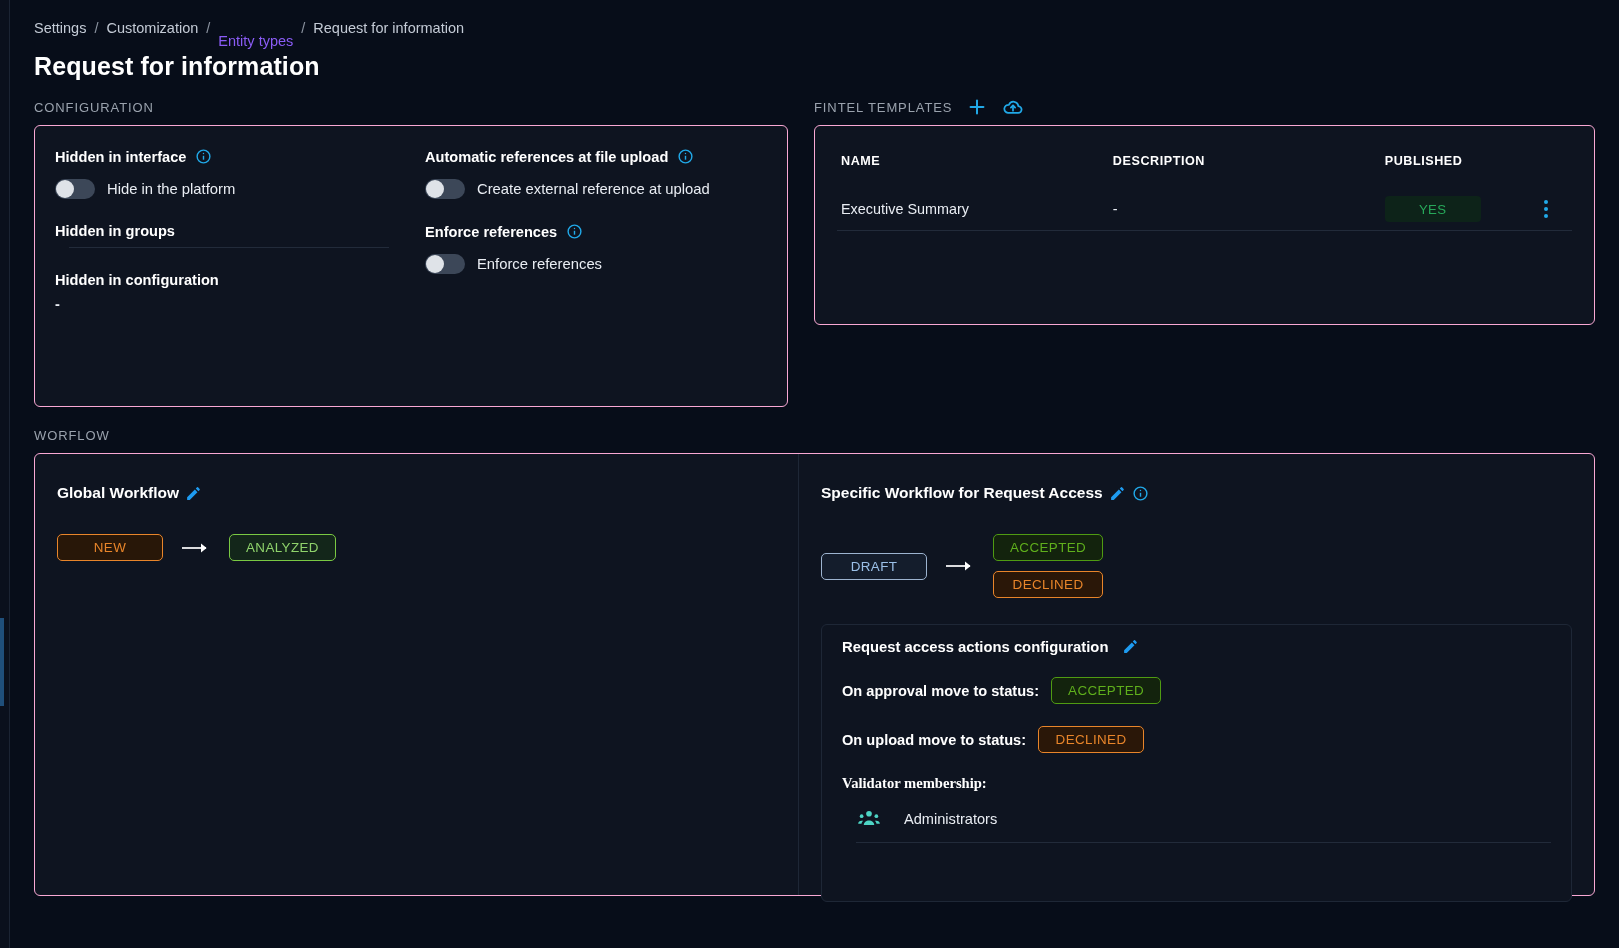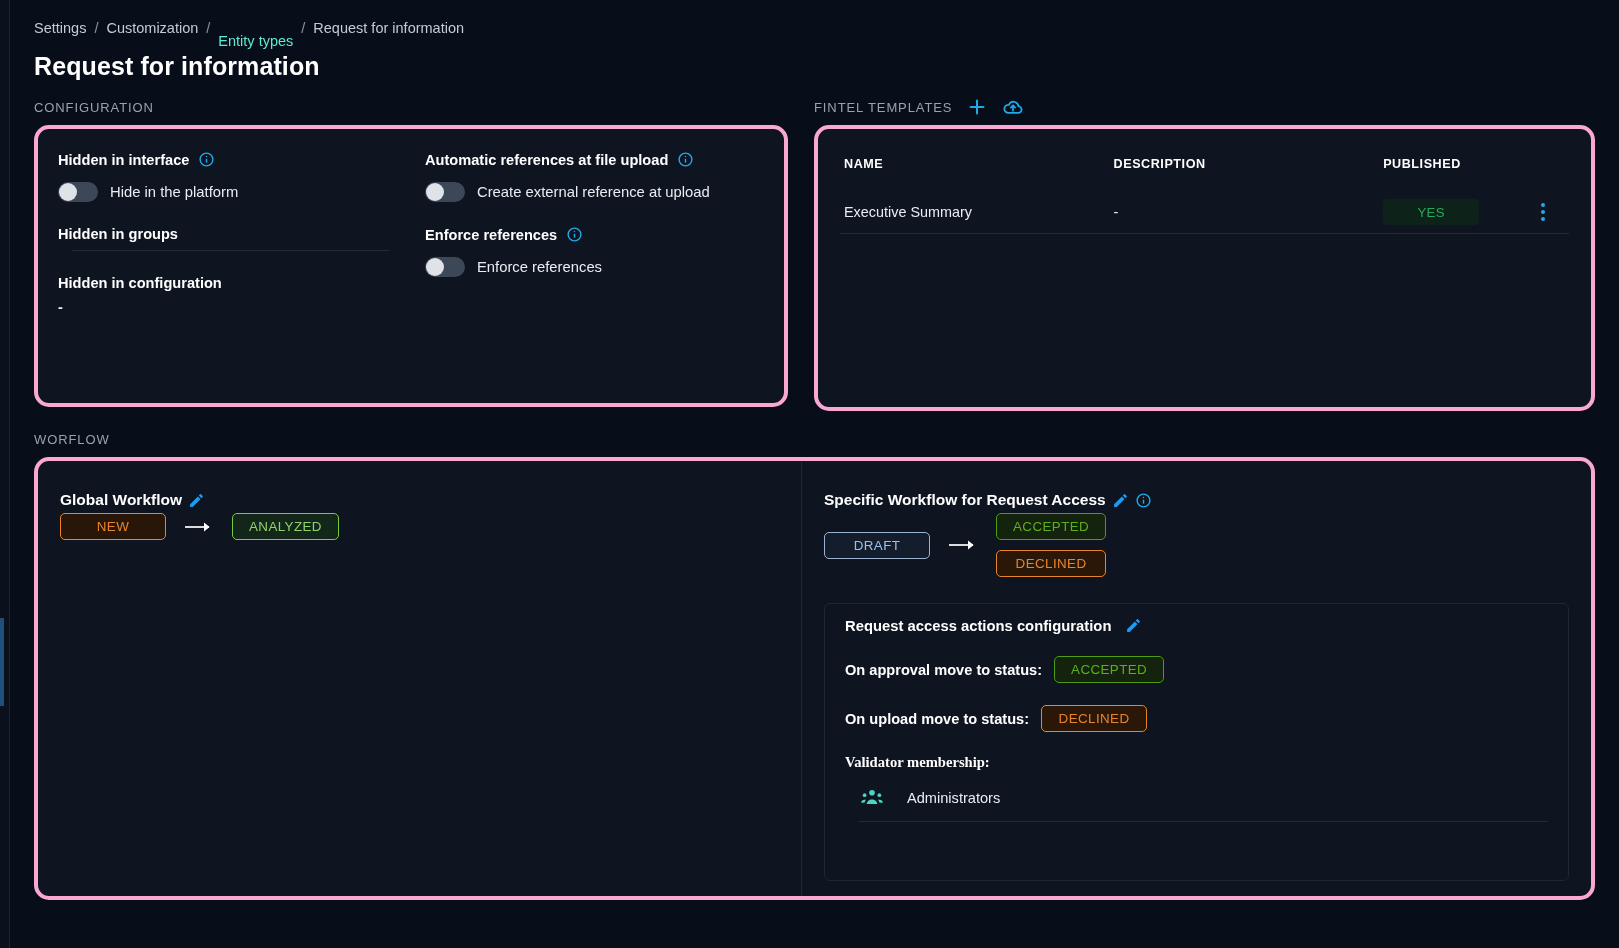--- a/index.html
+++ b/index.html
@@ -27,21 +27,21 @@
 
   .content { flex: 1; position: relative; padding: 0 24px; }
 
   
   .breadcrumb {
     display: flex; align-items: center;
     height: 56px; gap: 8px;
     font-size: 14.5px; padding-top: 0;
   }
   .bc-item { color: #c4cbd6; white-space: nowrap; }
-  .bc-item.link { color: #5eead4; margin-top: 26px; }
+  .bc-item.link { color: #8b5cf6; margin-top: 26px; }
   .bc-sep { color: #8c94a1; }
 
   .page-title {
     font-size: 25px; font-weight: 700; color: #ffffff;
     letter-spacing: .1px; margin-top: -4px; margin-bottom: 16px;
   }
 
   .section-label {
     font-size: 13px; letter-spacing: .9px; color: #9aa2ad;
     text-transform: uppercase; margin-bottom: 8px;
@@ -50,22 +50,22 @@
   }
 
   .grid-top {
     display: flex; gap: 26px; align-items: flex-start;
   }
   .col-left  { width: 754px; flex: none; }
   .col-right { flex: 1; }
 
   .panel {
     background: #0e1420;
-    border: 4px solid #f9a8d4;
-    border-radius: 15px;
+    border: 1px solid #f9a8d4;
+    border-radius: 6px;
     justify-content: center;
   }
 
   
   .config-panel { height: 282px; padding: 22px 20px; display: flex; }
   .cfg-col { width: 50%; padding-right: 22px; }
   .cfg-col.second { padding-left: 14px; }
 
   .fld-title {
     font-size: 14.6px; font-weight: 700; color: #ffffff;
@@ -89,21 +89,21 @@
   .group-row { display: flex; align-items: center; gap: 18px; padding: 6px 0 10px 14px; }
   .group-icon { width: 26px; height: 26px; flex: none; display:block; }
   .group-text { font-size: 14.6px; color: #e9edf3; line-height: 1.38; max-width: 215px; }
 
   .divider { height: 1px; background: #222b3a; margin: 8px 0 0 14px; }
 
   .sub-title { font-size: 14.6px; font-weight: 700; color: #ffffff; margin-bottom: 8px; }
   .dash { font-size: 14.6px; color: #e9edf3; font-weight: 700; }
 
   
-  .fintel-panel { height: 286px; padding: 18px 22px 0 22px; }
+  .fintel-panel { height: 200px; padding: 18px 22px 0 22px; }
   .icon-btn { width: 22px; height: 22px; display: block; cursor: pointer; }
 
   .tbl { width: 100%; border-collapse: collapse; }
   .tbl th {
     text-align: left; font-size: 12.6px; font-weight: 700;
     letter-spacing: .55px; color: #ffffff; text-transform: uppercase;
     padding: 10px 4px 20px 4px;
   }
   .tbl td { padding: 8px 4px; font-size: 14.4px; color: #e9edf3; vertical-align: middle; }
   .tbl tr.row { border-bottom: 1px solid #222b3a; }
@@ -121,21 +121,21 @@
 
   .dots { display: flex; flex-direction: column; gap: 3px; align-items: center; width: 20px; cursor: pointer; }
   .dots i { width: 4px; height: 4px; border-radius: 50%; background: #21a9e8; display: block; }
 
   
   .wf-wrap { margin-top: 18px; }
   .wf-panel { height: 443px; display: flex; padding: 0; }
   .wf-left  { width: 764px; flex: none; padding: 30px 22px; border-right: 1px solid #1e2736; }
   .wf-right { flex: 1; padding: 30px 22px; }
 
-  .wf-head { display: flex; align-items: center; gap: 6px; margin-bottom: 4px; }
+  .wf-head { display: flex; align-items: center; gap: 6px; margin-bottom: 32px; }
   .wf-head .t { font-size: 15.5px; font-weight: 700; color: #ffffff; }
   .pencil { width: 17px; height: 17px; display: block; cursor: pointer; }
 
   .flow { display: flex; align-items: center; gap: 18px; }
   .flow-col { display: flex; flex-direction: column; gap: 10px; }
   .status {
     display: inline-flex; align-items: center; justify-content: center;
     height: 27px; min-width: 106px; padding: 0 16px;
     border-radius: 5px; font-size: 13.4px; letter-spacing: .4px;
   }

